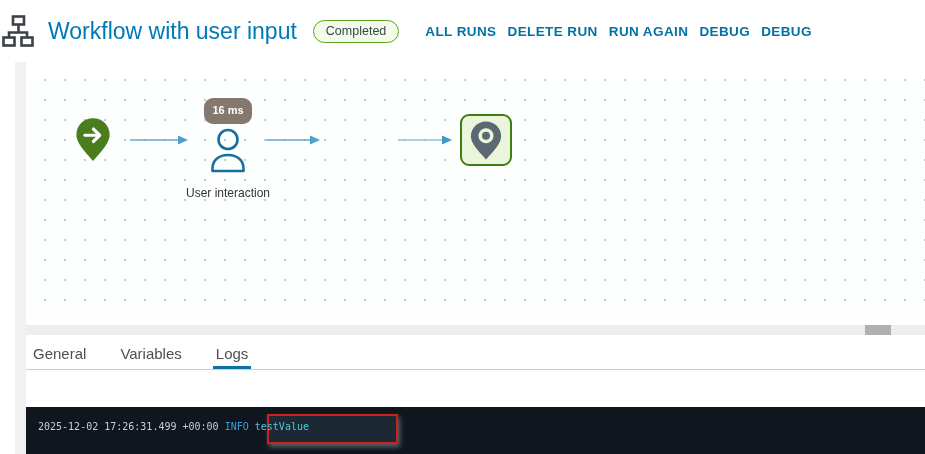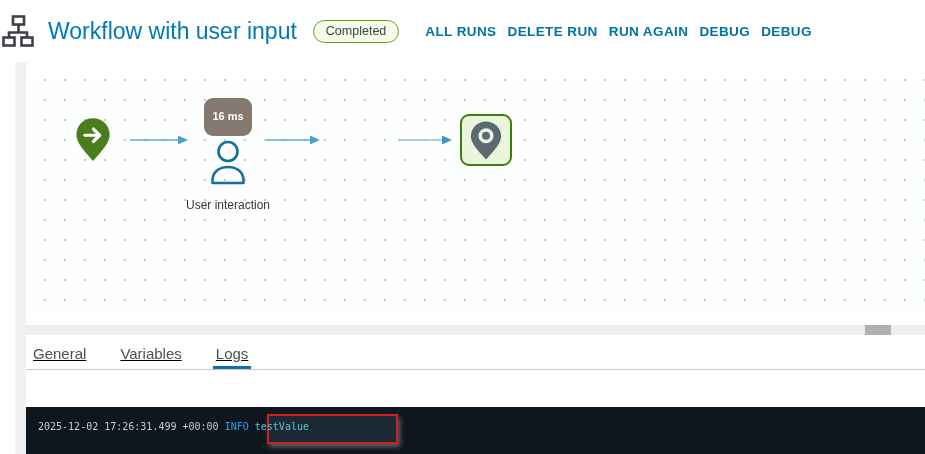--- a/index.html
+++ b/index.html
@@ -22,36 +22,36 @@
   .left-strip { position:absolute; left:15px; top:62px; width:11px; height:392px;
                 background:#f1f1f2; }
 
   
   .canvas { position:absolute; left:26px; top:78px; width:899px; height:240px;
             background-color:#fdfefe;
             background-image:radial-gradient(circle, #bccfd6 1.2px, transparent 1.4px);
             background-size:20px 20px; background-position:9px 12px; }
   .node { position:absolute; display:flex; flex-direction:column; align-items:center; }
   .ms-badge { background:#85786f; color:#fff; font-size:11px; font-weight:bold;
-              border-radius:9px; padding:12px 8px; line-height:1.25; margin-bottom:2px; }
+              border-radius:9px; padding:6px 8px; line-height:1.25; margin-bottom:2px; }
   .node-label { margin-top:8px; font-size:12px; color:#353535; white-space:nowrap;text-align:right; }
   .arrow { position:absolute; }
   .end-box { position:absolute; left:434px; top:36px; width:52px; height:52px;
              background:#eaf5dc; border:2.5px solid #3e7d10; border-radius:9px;
              display:flex; align-items:center; justify-content:center; }
 
   
   .hscroll-track { position:absolute; left:26px; top:325px; width:899px; height:10px;
                    background:#ededee; }
   .hscroll-thumb { position:absolute; left:839px; top:0; width:26px; height:10px;
                    background:#b0b0b3; }
 
   
   .tabs { position:absolute; left:26px; top:338px; height:31px; display:flex;
-          align-items:flex-end; padding-left:4px;text-decoration:underline; }
+          align-items:flex-end; padding-left:4px; }
   .tab { font-size:15px; color:#4f4f4f; padding:0 3px 7px 3px; margin-right:28px;
          cursor:pointer; white-space:nowrap; }
   .tab.active { border-bottom:3px solid #0b72a4; padding-bottom:4px; }
   .tab-divider { position:absolute; left:26px; top:369px; width:899px; height:1px;
                  background:#cccccc; }
 
   
   .console { position:absolute; left:26px; top:407px; width:899px; height:47px;
              background:#10161d; font-family:"DejaVu Sans Mono", monospace;
              font-size:10px; }

